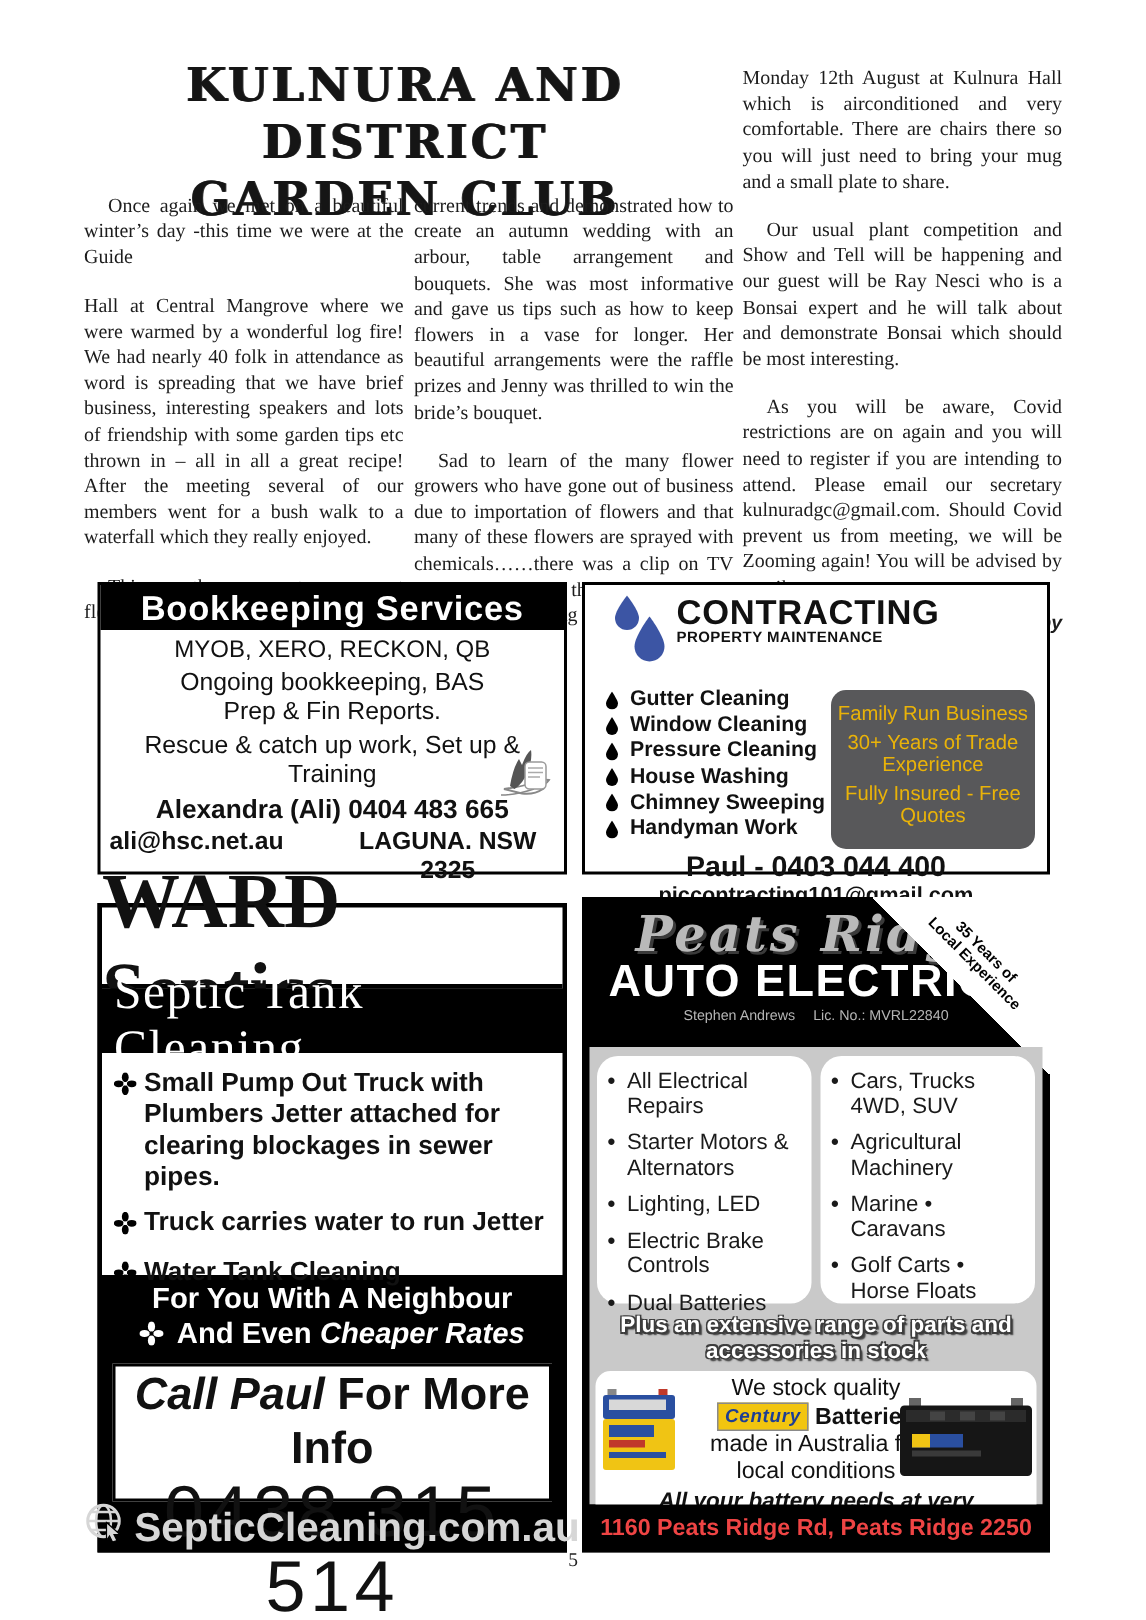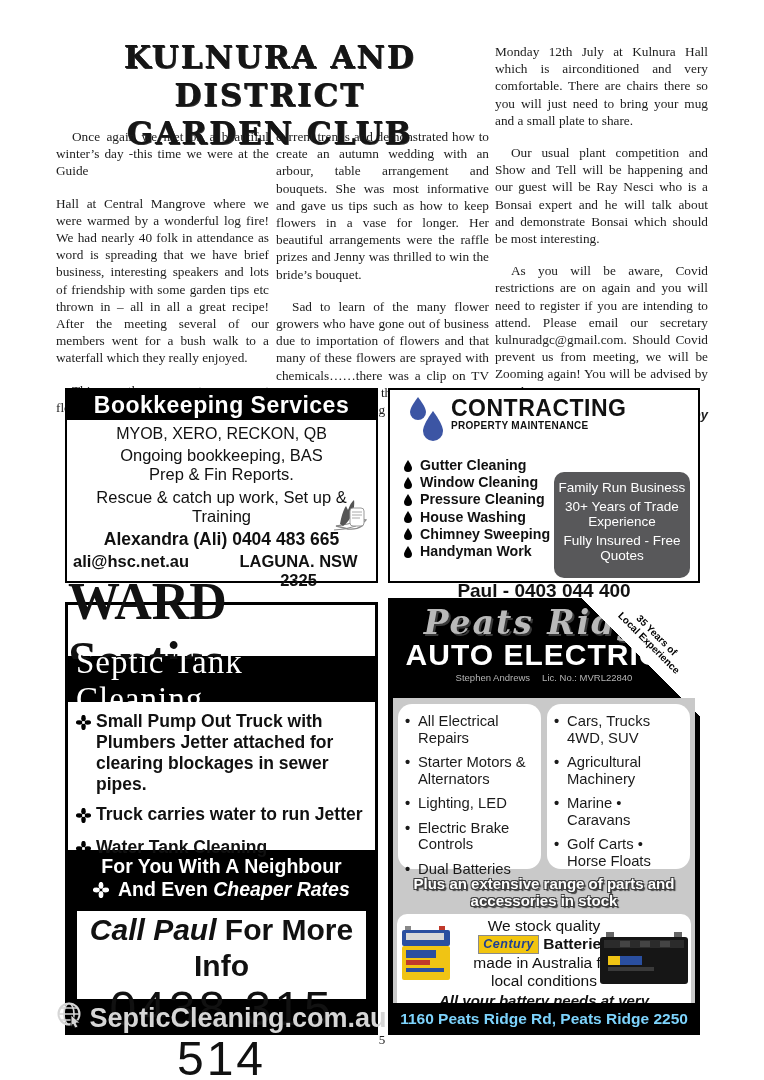--- a/index.html
+++ b/index.html
@@ -41,22 +41,22 @@
     border:2px solid #000;box-sizing:border-box;background:#fff;}
   .pjc-head{display:flex;align-items:flex-start;padding:5px 6px 0 16px;}
   .pjc-name{font-size:45px;font-weight:bold;line-height:42px;letter-spacing:-2px;margin-left:4px;}
   .pjc-right{margin-left:7px;padding-top:2px;}
   .pjc-contracting{font-size:23px;font-weight:bold;line-height:23px;letter-spacing:0.5px;}
   .pjc-sub{font-size:10px;font-weight:bold;letter-spacing:0.3px;}
   .pjc-mid{display:flex;padding:8px 8px 0 14px;}
   .pjc-services{list-style:none;margin:0;padding:0;width:152px;}
   .pjc-services li{display:flex;align-items:center;gap:8px;font-size:14.2px;
     font-weight:bold;line-height:17.2px;}
-  .pjc-box{background:#58585a;color:#ffffff;border-radius:10px;width:132px;height:96px;
-    padding:5px 3px;text-align:center;font-size:13.5px;line-height:15.5px;margin-top:15px;}
+  .pjc-box{background:#58585a;color:#eab308;border-radius:10px;width:132px;height:96px;
+    padding:5px 3px;text-align:center;font-size:13.5px;line-height:15.5px;margin-top:2px;}
   .pjc-box div{margin:3px 0;}
   .pjc-foot{text-align:center;margin-top:2px;}
   .pjc-phone{font-weight:bold;font-size:19px;line-height:21px;}
   .pjc-email{font-weight:bold;font-size:14.5px;}
 
   
   .ad-ward{position:absolute;left:65px;top:602px;width:313px;height:433px;background:#000;
     border:3px solid #000;box-sizing:border-box;display:flex;flex-direction:column;}
   .ward-hdr{background:#fff;height:51px;display:flex;align-items:center;justify-content:center;
     font-family:"Liberation Serif",serif;font-weight:bold;font-size:52px;
@@ -113,21 +113,21 @@
     font-weight:bold;font-size:12.5px;padding:0 4px;border:1px solid #8a8a8a;
     vertical-align:1px;letter-spacing:0.5px;}
   .batt-tag{font-style:italic;font-weight:bold;text-decoration:underline;
     font-size:15px;margin-top:3px;}
   .batt-img-l{position:absolute;left:4px;top:10px;}
   .batt-img-r{position:absolute;right:3px;top:18px;}
   .peats-phone{text-align:center;font-family:"Liberation Serif",serif;font-weight:bold;
     font-size:37px;line-height:40px;margin-top:1px;color:#000;letter-spacing:2px;}
   .peats-phone .plabel{font-size:30px;}
   .peats-foot{position:absolute;bottom:0;left:0;right:0;height:32px;background:#000;
-    color:#7dd3fc;display:flex;align-items:center;justify-content:center;
+    color:#ef4444;display:flex;align-items:center;justify-content:center;
     font-size:15.5px;font-weight:bold;}
 
   .page-num{position:absolute;left:0;right:0;top:1032px;text-align:center;
     font-family:"Liberation Serif",serif;font-size:13px;color:#222;}
 </style>
 </head>
 <body>
 
 <div class="page">
 
@@ -142,21 +142,21 @@
     <p class="ind">This month our guest was event florist Justine Kelso who talked about</p>
   </div>
 
   <div class="col col2">
     <p>current trends and demonstrated how to create an autumn wedding with an arbour, table arrangement and bouquets.  She was most informative and gave us tips such as how to keep flowers in a vase for longer.  Her beautiful arrangements were the raffle prizes and Jenny was thrilled to win the bride’s bouquet.</p>
     <p class="ind tight">Sad to learn of the many flower growers who have gone out of business due to importation of flowers and that many of these flowers are sprayed with chemicals……there was a clip on TV about just this later that week!</p>
     <p class="ind">Our next meeting will be held on</p>
   </div>
 
   <div class="col col3">
-    <p>Monday 12th July at Kulnura Hall which is airconditioned and very comfortable.  There are chairs there so you will just need to bring your mug and a small plate to share.</p>
+    <p>Monday 12th August at Kulnura Hall which is airconditioned and very comfortable.  There are chairs there so you will just need to bring your mug and a small plate to share.</p>
     <p class="ind">Our usual plant competition and Show and Tell will be happening and our guest will be Ray Nesci who is a Bonsai expert and he will talk about and demonstrate Bonsai which should be most interesting.</p>
     <p class="ind tight">As you will be aware, Covid restrictions are on again and you will need to register if you are intending to attend.  Please email our secretary kulnuradgc@gmail.com.  Should Covid prevent us from meeting, we will be Zooming again!  You will be advised by email.</p>
     <div class="byline">Glynnis Golsby</div>
   </div>
 
   <div class="ad-book">
     <div class="book-hdr">Bookkeeping Services</div>
     <div class="book-body">
       <div class="book-l1">MYOB, XERO, RECKON, QB</div>
       <div class="book-l2">Ongoing bookkeeping, BAS Prep &amp; Fin Reports.</div>

